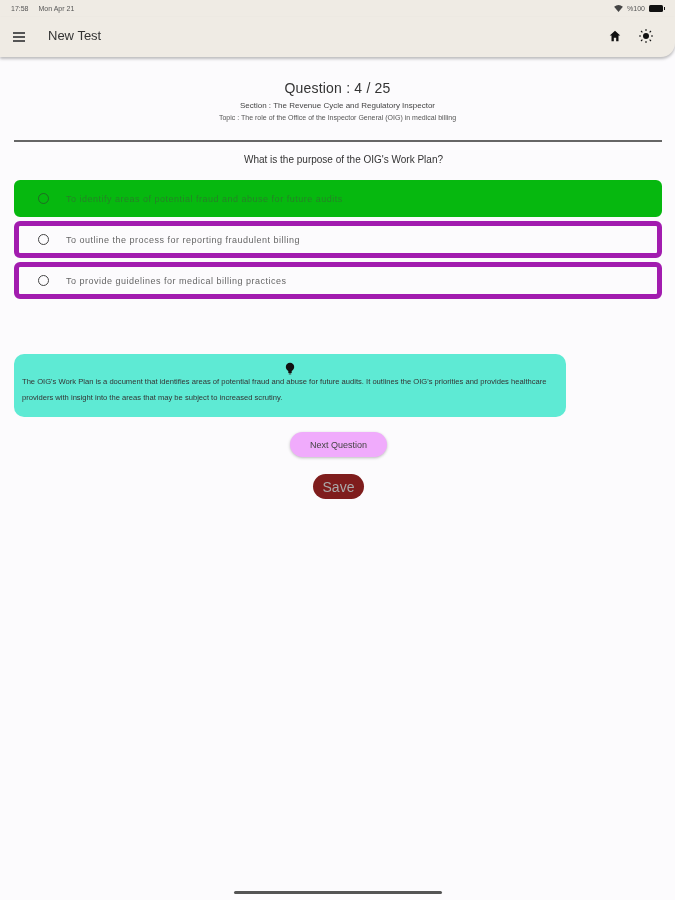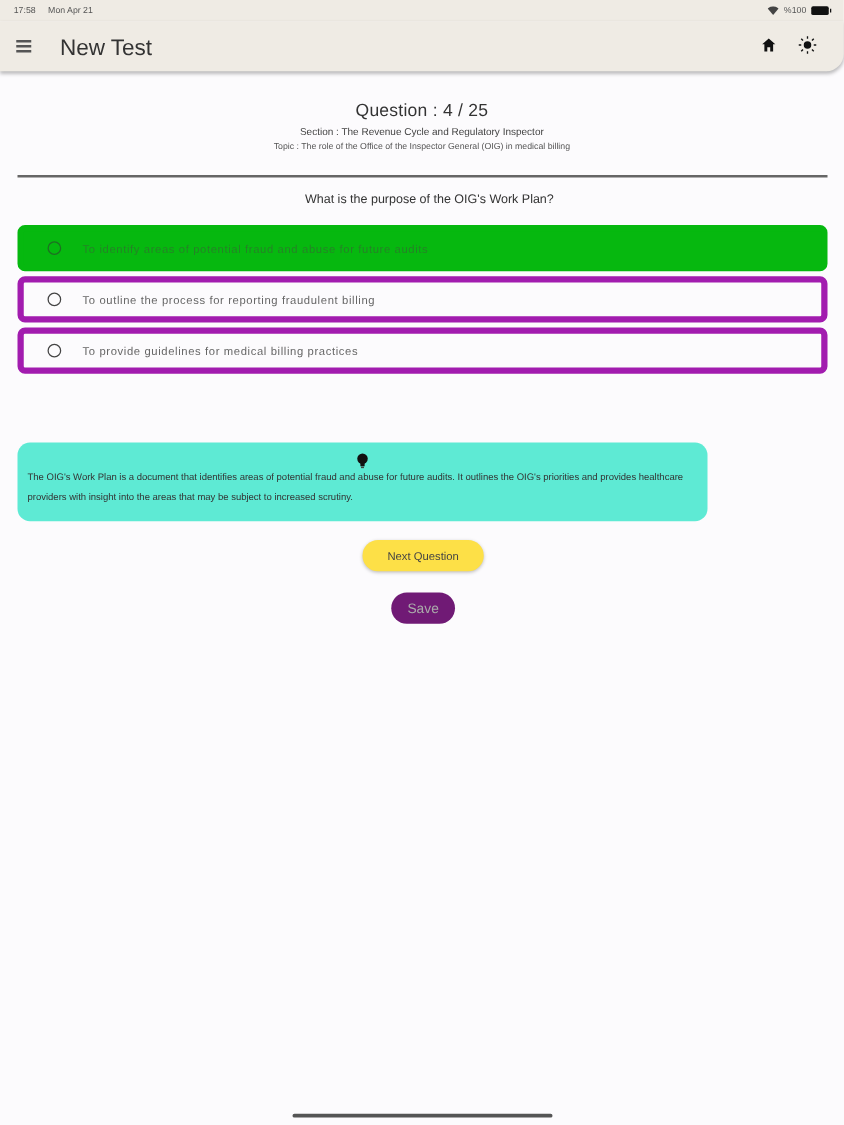--- a/index.html
+++ b/index.html
@@ -31,21 +31,21 @@
       box-shadow: 0 2px 3px rgba(0,0,0,0.25);
       display: flex; align-items: center;
     }
     .hamburger {
       position: absolute; left: 13px; top: 15px; width: 12px; height: 10px;
       display: flex; flex-direction: column; justify-content: space-between; cursor: pointer;
     }
     .hamburger i { display: block; height: 1.6px; background: #555; }
     .app-title {
       position: absolute; left: 48px; top: 11px;
-      font-size: 18px; color: #333;
+      font-size: 13px; color: #333;
     }
     .home-icon { position: absolute; left: 608px; top: 12px; width: 14px; height: 14px; cursor: pointer; }
     .theme-icon { position: absolute; left: 638px; top: 11px; width: 16px; height: 16px; cursor: pointer; }
 
     .header-block { position: absolute; left: 0; top: 80px; width: 675px; text-align: center; }
     .q-number { font-size: 14px; color: #333; letter-spacing: 0.2px; }
     .q-section { font-size: 8px; color: #444; margin-top: 5px; }
     .q-topic { font-size: 7px; color: #555; margin-top: 4px; }
 
     .divider { position: absolute; left: 14px; top: 140px; width: 648px; height: 1.5px; background: #666; }
@@ -72,29 +72,29 @@
 
     .explanation {
       position: absolute; left: 14px; top: 354px; width: 552px; height: 63px;
       background: #5eead4; border-radius: 10px; padding: 6px 8px 0 8px;
     }
     .bulb-icon { display: block; margin: 2px auto 0; width: 10px; height: 14px; }
     .explanation-text { font-size: 7.6px; color: #333; line-height: 16px; margin-top: -2px; }
 
     .next-btn {
       position: absolute; left: 290px; top: 432px; width: 97px; height: 25px;
-      border-radius: 13px; background: #fde047;
+      border-radius: 13px; background: #f0abfc;
       box-shadow: 0 1px 3px rgba(0,0,0,0.25);
       font-size: 9px; color: #444; display: flex; align-items: center; justify-content: center; cursor: pointer;
       border: none;
     }
     .save-btn {
       position: absolute; left: 313px; top: 474px; width: 51px; height: 25px;
-      border-radius: 13px; background: #701a75; border: none;
-      font-size: 11px; color: #aaa; display: flex; align-items: center; justify-content: center;
+      border-radius: 13px; background: #7f1d1d; border: none;
+      font-size: 14px; color: #aaa; display: flex; align-items: center; justify-content: center;
     }
     .home-indicator {
       position: absolute; left: 234px; top: 891px; width: 208px; height: 3px; border-radius: 2px; background: #555;
     }
   </style>
 </head>
 <body>
 
 <div class="statusbar">
   <div class="left">

